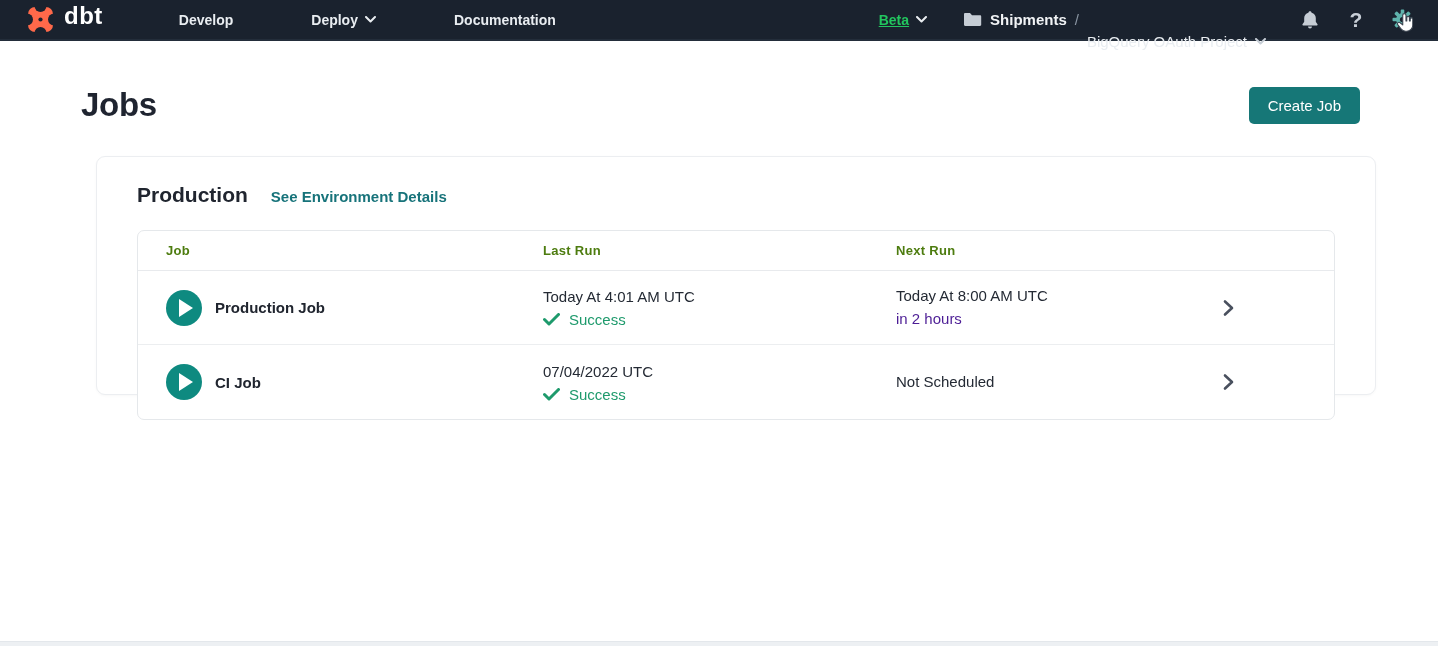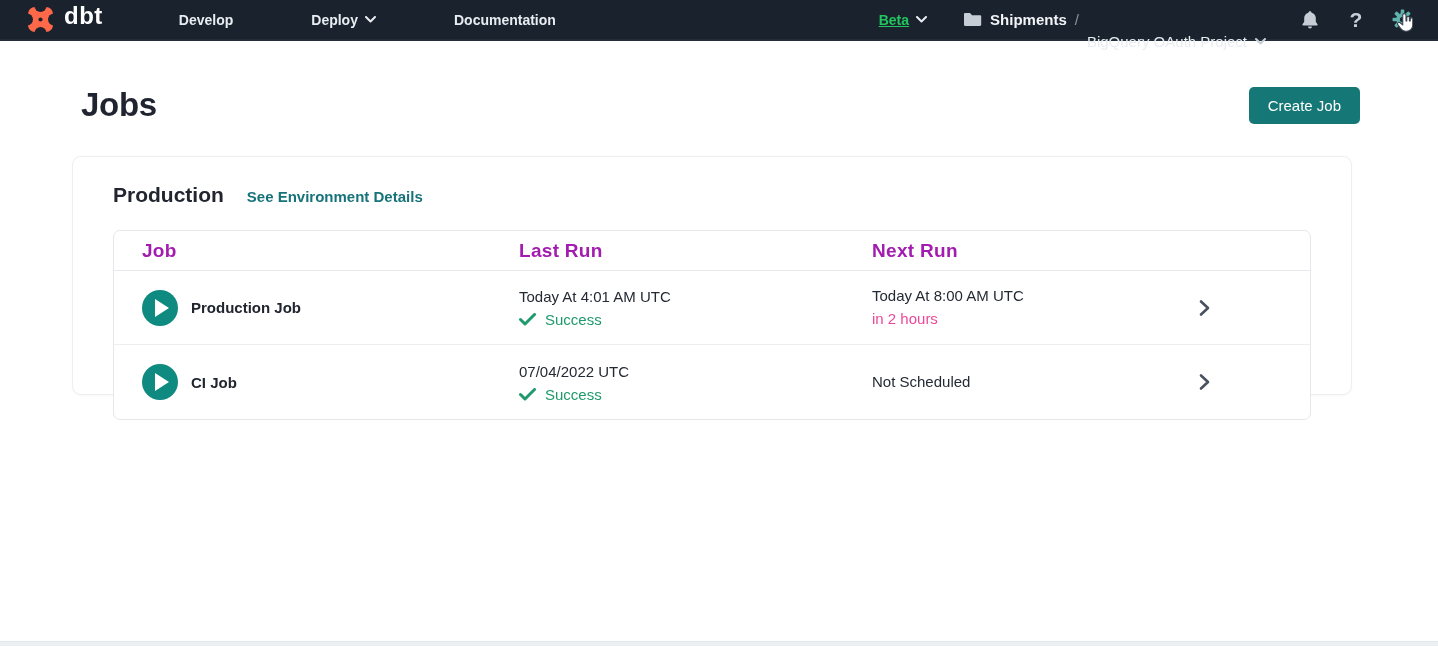--- a/index.html
+++ b/index.html
@@ -47,63 +47,63 @@
   }
   .page-title { font-size: 33px; font-weight: 700; color: #1f2430; letter-spacing: -0.3px; }
   .create-job-btn {
     background: #167777; color: #ffffff; border: none; border-radius: 5px;
     height: 37px; padding: 0 19px; font-size: 15px; font-weight: 400;
     font-family: "Liberation Sans", sans-serif; cursor: pointer;
   }
 
   
   .env-card {
-    position: absolute; left: 72px; top: 156px; width: 1280px; height: 239px;
+    position: absolute; left: 96px; top: 156px; width: 1280px; height: 239px;
     background: #ffffff; border: 1px solid #eceef1; border-radius: 9px;
     box-shadow: 0 1px 3px rgba(20,30,40,0.03);
     padding: 26px 40px 13px 40px;
   }
   .env-header { display: flex; align-items: baseline; gap: 23px; }
   .env-title { font-size: 21px; font-weight: 700; color: #20252f; }
   .env-link { font-size: 15px; font-weight: 700; color: #17737a; text-decoration: none; cursor: pointer; }
 
   
   .jobs-table {
     margin-top: 23px; border: 1px solid #e5e8eb; border-radius: 7px;
     overflow: hidden; background: #ffffff;
   }
   .t-row {
     display: grid;
     grid-template-columns: 377px 353px 250px 220px;
     align-items: center;
   }
   .t-head { height: 40px; border-bottom: 1px solid #e8eaed; }
   .t-head .t-cell {
-    font-size: 19px; font-weight: 700; color: #a21caf; letter-spacing: 0.3px;
+    font-size: 13px; font-weight: 700; color: #4d7c0f; letter-spacing: 0.3px;
   }
   .t-cell { padding-left: 28px; }
   .t-cell.first { display: flex; align-items: center; gap: 13px; }
   .job-row { height: 74px; border-bottom: 1px solid #eceef0; cursor: pointer; }
   .job-row:last-child { border-bottom: none; }
 
   .play-btn {
     width: 36px; height: 36px; border-radius: 50%; background: #0e8a80;
     display: flex; align-items: center; justify-content: center; flex: 0 0 auto; cursor: pointer;
   }
   .play-tri {
     width: 0; height: 0; margin-left: 4px;
     border-top: 9px solid transparent; border-bottom: 9px solid transparent;
     border-left: 14px solid #ffffff;
   }
   .job-name { font-size: 15px; font-weight: 700; color: #20252f; }
 
   .cell-line1 { font-size: 15px; color: #242a34; line-height: 20px; }
   .status-line { display: flex; align-items: center; gap: 9px; margin-top: 4px; }
   .status-text { font-size: 15px; font-weight: 400; color: #1e9a6c; text-align: right; }
-  .cell-sub { font-size: 15px; color: #ec4899; line-height: 20px; margin-top: 3px; }
+  .cell-sub { font-size: 15px; color: #4c1d95; line-height: 20px; margin-top: 3px; }
   .cell-sub:empty, .status-line.hidden { display: none; }
 
   .chev-cell { display: flex; justify-content: center; padding-left: 0; }
 
   
   .bottom-strip {
     position: absolute; left: 0; bottom: 0; width: 100%; height: 5px;
     background: #edf0f3; border-top: 1px solid #e3e7eb;
   }
 

